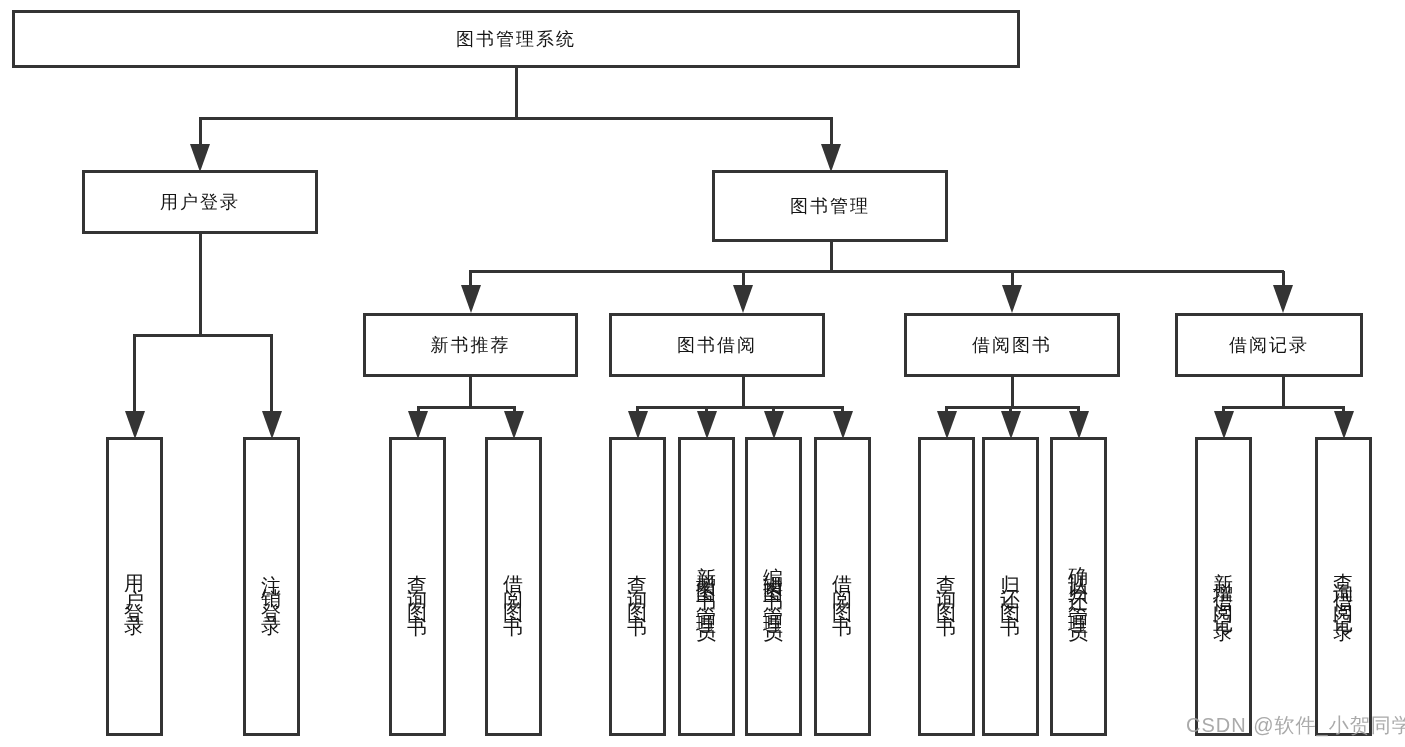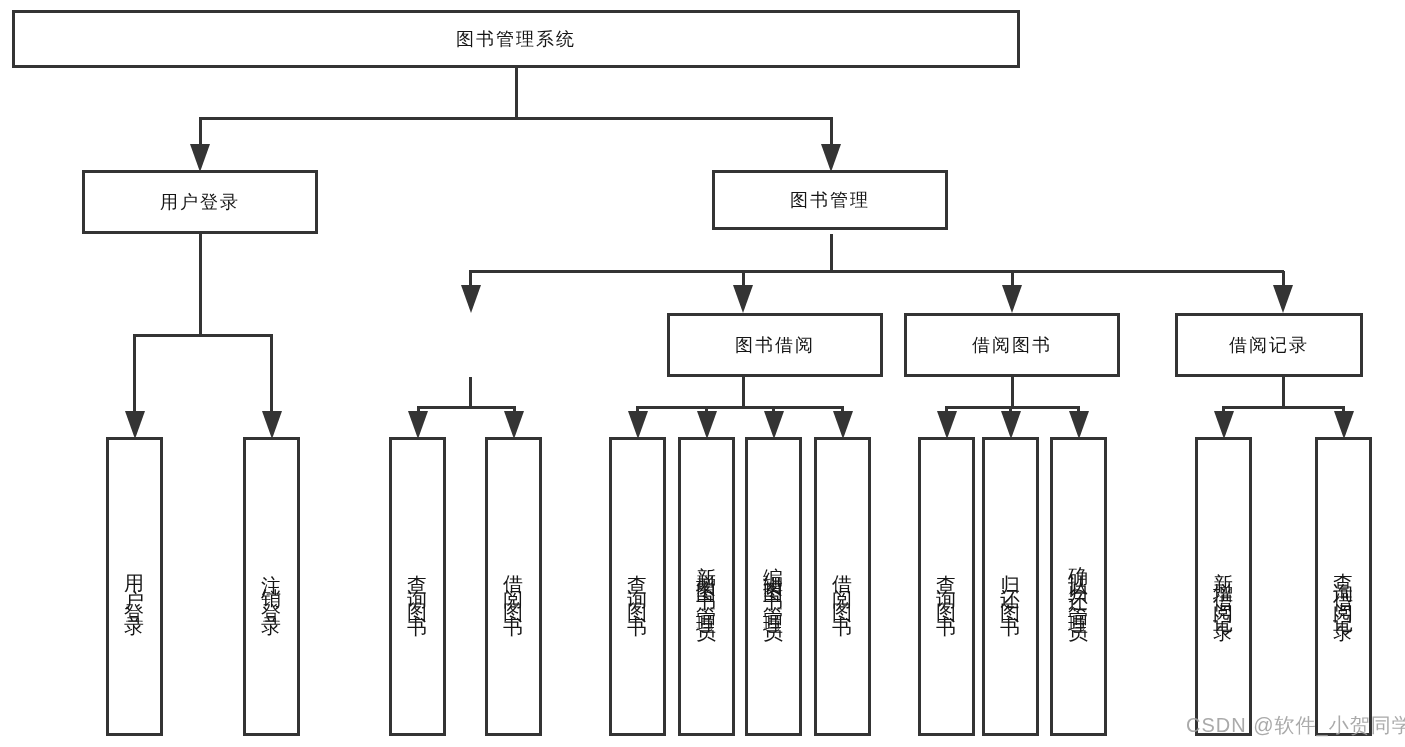--- a/index.html
+++ b/index.html
@@ -96,23 +96,24 @@
   <div class="vline" style="left:1281.5px;top:377px;height:31px"></div>
   <div class="hline" style="left:1222px;top:405.5px;width:123px"></div>
   <div class="vline" style="left:1222px;top:407px;height:6px"></div>
   <div class="arrow" style="left:1213.5px;top:411px"></div>
   <div class="vline" style="left:1342px;top:407px;height:6px"></div>
   <div class="arrow" style="left:1333.5px;top:411px"></div>
 
   <div class="box root-box" style="left:12px;top:10px;width:1008px;height:58px">图书管理系统</div>
 
   <div class="box hbox" style="left:82px;top:170px;width:236px;height:64px">用户登录</div>
-  <div class="box hbox" style="left:712px;top:170px;width:236px;height:60px">图书管理</div>
+  <div class="box hbox" style="left:712px;top:170px;width:236px;height:72px">图书管理</div>
 
-  <div class="box hbox" style="left:667px;top:313px;width:216px;height:64px">图书借阅</div>
+  <div class="box hbox" style="left:363px;top:313px;width:215px;height:64px">新书推荐</div>
+  <div class="box hbox" style="left:609px;top:313px;width:216px;height:64px">图书借阅</div>
   <div class="box hbox" style="left:904px;top:313px;width:216px;height:64px">借阅图书</div>
   <div class="box hbox" style="left:1175px;top:313px;width:188px;height:64px">借阅记录</div>
 
   <div class="box vbox" style="left:106px;top:437px;width:57px;height:299px">用户登录</div>
   <div class="box vbox" style="left:243px;top:437px;width:57px;height:299px">注销登录</div>
 
   <div class="box vbox" style="left:389px;top:437px;width:57px;height:299px">查询图书</div>
   <div class="box vbox" style="left:485px;top:437px;width:57px;height:299px">借阅图书</div>
 
   <div class="box vbox" style="left:609px;top:437px;width:57px;height:299px">查询图书</div>

